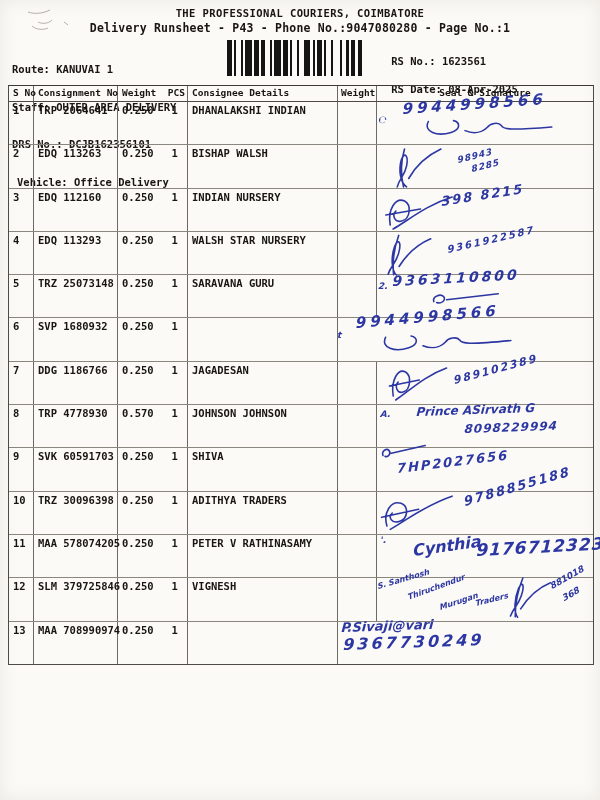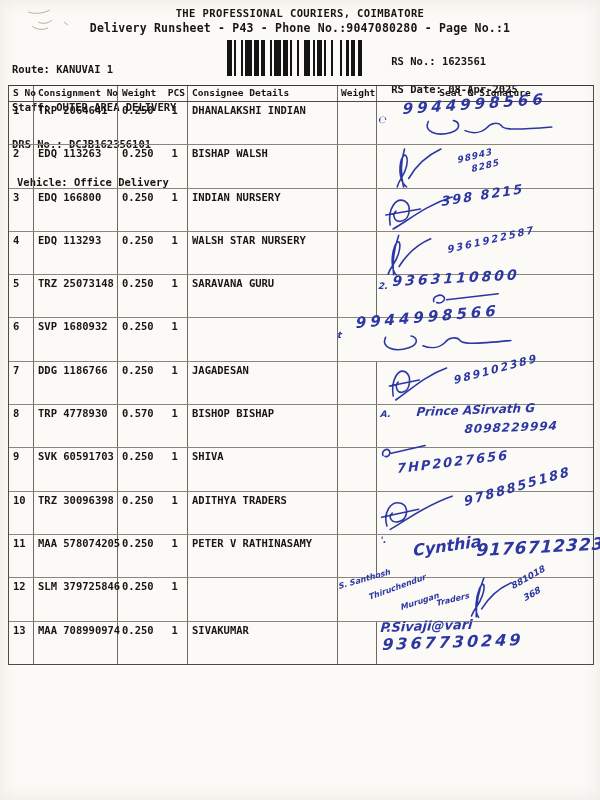--- a/index.html
+++ b/index.html
@@ -137,21 +137,21 @@
     <div class="td c-seal">
             <svg viewBox="0 0 100 40" preserveAspectRatio="none" class="scribble" style="left: 14px; top: 2px; width: 52px; height: 42px; transform: rotate(0deg);">
               <path d="M30,38 C18,34 14,22 20,12 C26,4 34,8 30,18 C26,28 16,30 12,38 M26,2 C20,12 18,26 24,38 M34,30 C48,18 70,8 96,2" vector-effect="non-scaling-stroke" stroke="#2c37a3" stroke-width="1.6"></path>
             </svg>
             <span class="hw" style="left: 80px; top: 10px; font-size: 9px; letter-spacing: 1px; color: rgb(44, 55, 163); transform: rotate(-14deg) skewX(-6deg);">98943</span>
             <span class="hw" style="left: 94px; top: 19px; font-size: 9px; letter-spacing: 1px; color: rgb(44, 55, 163); transform: rotate(-14deg) skewX(-6deg);">8285</span>
           </div>
   </div>
         <div class="trow">
     <div class="td c-sno">3</div>
-    <div class="td c-consignment">EDQ 166800</div>
+    <div class="td c-consignment">EDQ 112160</div>
     <div class="td c-weight"><span class="w">0.250</span><span class="pcs">1</span></div>
     <div class="td c-consignee">INDIAN NURSERY</div>
     <div class="td c-remarks"></div>
     <div class="td c-seal">
             <svg viewBox="0 0 100 40" preserveAspectRatio="none" class="scribble" style="left: 6px; top: 2px; width: 72px; height: 40px; transform: rotate(0deg);">
               <path d="M10,34 C6,18 18,6 30,10 C40,14 38,28 26,30 C16,32 12,24 18,20 M4,24 L52,18 M14,38 C34,30 60,14 96,6" vector-effect="non-scaling-stroke" stroke="#2c37a3" stroke-width="1.6"></path>
             </svg>
             <span class="hw" style="left: 64px; top: 5px; font-size: 13px; letter-spacing: 2px; color: rgb(44, 55, 163); transform: rotate(-9deg) skewX(-6deg);">398 8215</span>
           </div>
   </div>
@@ -205,21 +205,21 @@
             <svg viewBox="0 0 100 40" preserveAspectRatio="none" class="scribble" style="left: 10px; top: 0px; width: 62px; height: 40px; transform: rotate(0deg);">
               <path d="M10,34 C6,18 18,6 30,10 C40,14 38,28 26,30 C16,32 12,24 18,20 M4,24 L52,18 M14,38 C34,30 60,14 96,6" vector-effect="non-scaling-stroke" stroke="#2c37a3" stroke-width="1.6"></path>
             </svg>
             <span class="hw" style="left: 76px; top: 12px; font-size: 11px; letter-spacing: 2px; color: rgb(44, 55, 163); transform: rotate(-15deg) skewX(-6deg);">989102389</span>
           </div>
   </div>
         <div class="trow">
     <div class="td c-sno">8</div>
     <div class="td c-consignment">TRP 4778930</div>
     <div class="td c-weight"><span class="w">0.570</span><span class="pcs">1</span></div>
-    <div class="td c-consignee">BISHOP BISHAP</div>
+    <div class="td c-consignee">JOHNSON JOHNSON</div>
     <div class="td c-remarks"></div>
     <div class="td c-seal">
             <span class="hw" style="left: 4px; top: 4px; font-size: 9px; letter-spacing: 0px; color: rgb(44, 55, 163); transform: rotate(0deg) skewX(-6deg);">A.</span>
             <span class="hw" style="left: 40px; top: 0px; font-size: 12px; letter-spacing: 0px; color: rgb(44, 55, 163); transform: rotate(-2deg) skewX(-6deg);">Prince ASirvath G</span>
             <span class="hw" style="left: 88px; top: 17px; font-size: 12px; letter-spacing: 1px; color: rgb(44, 55, 163); transform: rotate(-2deg) skewX(-6deg);">8098229994</span>
           </div>
   </div>
         <div class="trow">
     <div class="td c-sno">9</div>
     <div class="td c-consignment">SVK 60591703</div>
@@ -255,38 +255,38 @@
     <div class="td c-seal">
             <span class="hw" style="left: 4px; top: 0px; font-size: 9px; letter-spacing: 0px; color: rgb(44, 55, 163); transform: rotate(0deg) skewX(-6deg);">'.</span>
             <span class="hw" style="left: 36px; top: 6px; font-size: 16px; letter-spacing: 0px; color: rgb(44, 55, 163); transform: rotate(-8deg) skewX(-6deg);">Cynthia</span>
             <span class="hw" style="left: 100px; top: 5px; font-size: 17px; letter-spacing: 1px; color: rgb(44, 55, 163); transform: rotate(-3deg) skewX(-6deg);">9176712323</span>
           </div>
   </div>
         <div class="trow">
     <div class="td c-sno">12</div>
     <div class="td c-consignment">SLM 379725846</div>
     <div class="td c-weight"><span class="w">0.250</span><span class="pcs">1</span></div>
+    <div class="td c-consignee">VIGNESH</div>
     <div class="td c-remarks"></div>
     <div class="td c-seal">
             <span class="hw" style="left: 0px; top: 4px; font-size: 8px; letter-spacing: 0px; color: rgb(44, 55, 163); transform: rotate(-16deg) skewX(-6deg);">S. Santhosh</span>
             <span class="hw" style="left: 30px; top: 15px; font-size: 8px; letter-spacing: 0px; color: rgb(44, 55, 163); transform: rotate(-20deg) skewX(-6deg);">Thiruchendur</span>
             <span class="hw" style="left: 62px; top: 25px; font-size: 8px; letter-spacing: 0px; color: rgb(44, 55, 163); transform: rotate(-18deg) skewX(-6deg);">Murugan</span>
             <span class="hw" style="left: 98px; top: 21px; font-size: 8px; letter-spacing: 0px; color: rgb(44, 55, 163); transform: rotate(-14deg) skewX(-6deg);">Traders</span>
             <svg viewBox="0 0 100 40" preserveAspectRatio="none" class="scribble" style="left: 136px; top: -4px; width: 40px; height: 44px; transform: rotate(10deg);">
               <path d="M30,38 C18,34 14,22 20,12 C26,4 34,8 30,18 C26,28 16,30 12,38 M26,2 C20,12 18,26 24,38 M34,30 C48,18 70,8 96,2" vector-effect="non-scaling-stroke" stroke="#2c37a3" stroke-width="1.6"></path>
             </svg>
             <span class="hw" style="left: 172px; top: 4px; font-size: 9px; letter-spacing: 0px; color: rgb(44, 55, 163); transform: rotate(-30deg) skewX(-6deg);">881018</span>
             <span class="hw" style="left: 184px; top: 16px; font-size: 9px; letter-spacing: 0px; color: rgb(44, 55, 163); transform: rotate(-30deg) skewX(-6deg);">368</span>
           </div>
   </div>
         <div class="trow">
     <div class="td c-sno">13</div>
     <div class="td c-consignment">MAA 708990974</div>
     <div class="td c-weight"><span class="w">0.250</span><span class="pcs">1</span></div>
-    <div class="td c-consignee">SIVAKUMAR</div>
     <div class="td c-remarks"></div>
     <div class="td c-seal">
             <span class="hw" style="left: 4px; top: -2px; font-size: 13px; letter-spacing: 0px; color: rgb(44, 55, 163); transform: rotate(-2deg) skewX(-6deg);">P.Sivaji@vari</span>
             <span class="hw" style="left: 6px; top: 13px; font-size: 16px; letter-spacing: 3px; color: rgb(44, 55, 163); transform: rotate(-2deg) skewX(-6deg);">9367730249</span>
           </div>
   </div>
       </div>
   </div>
 
 </div>

